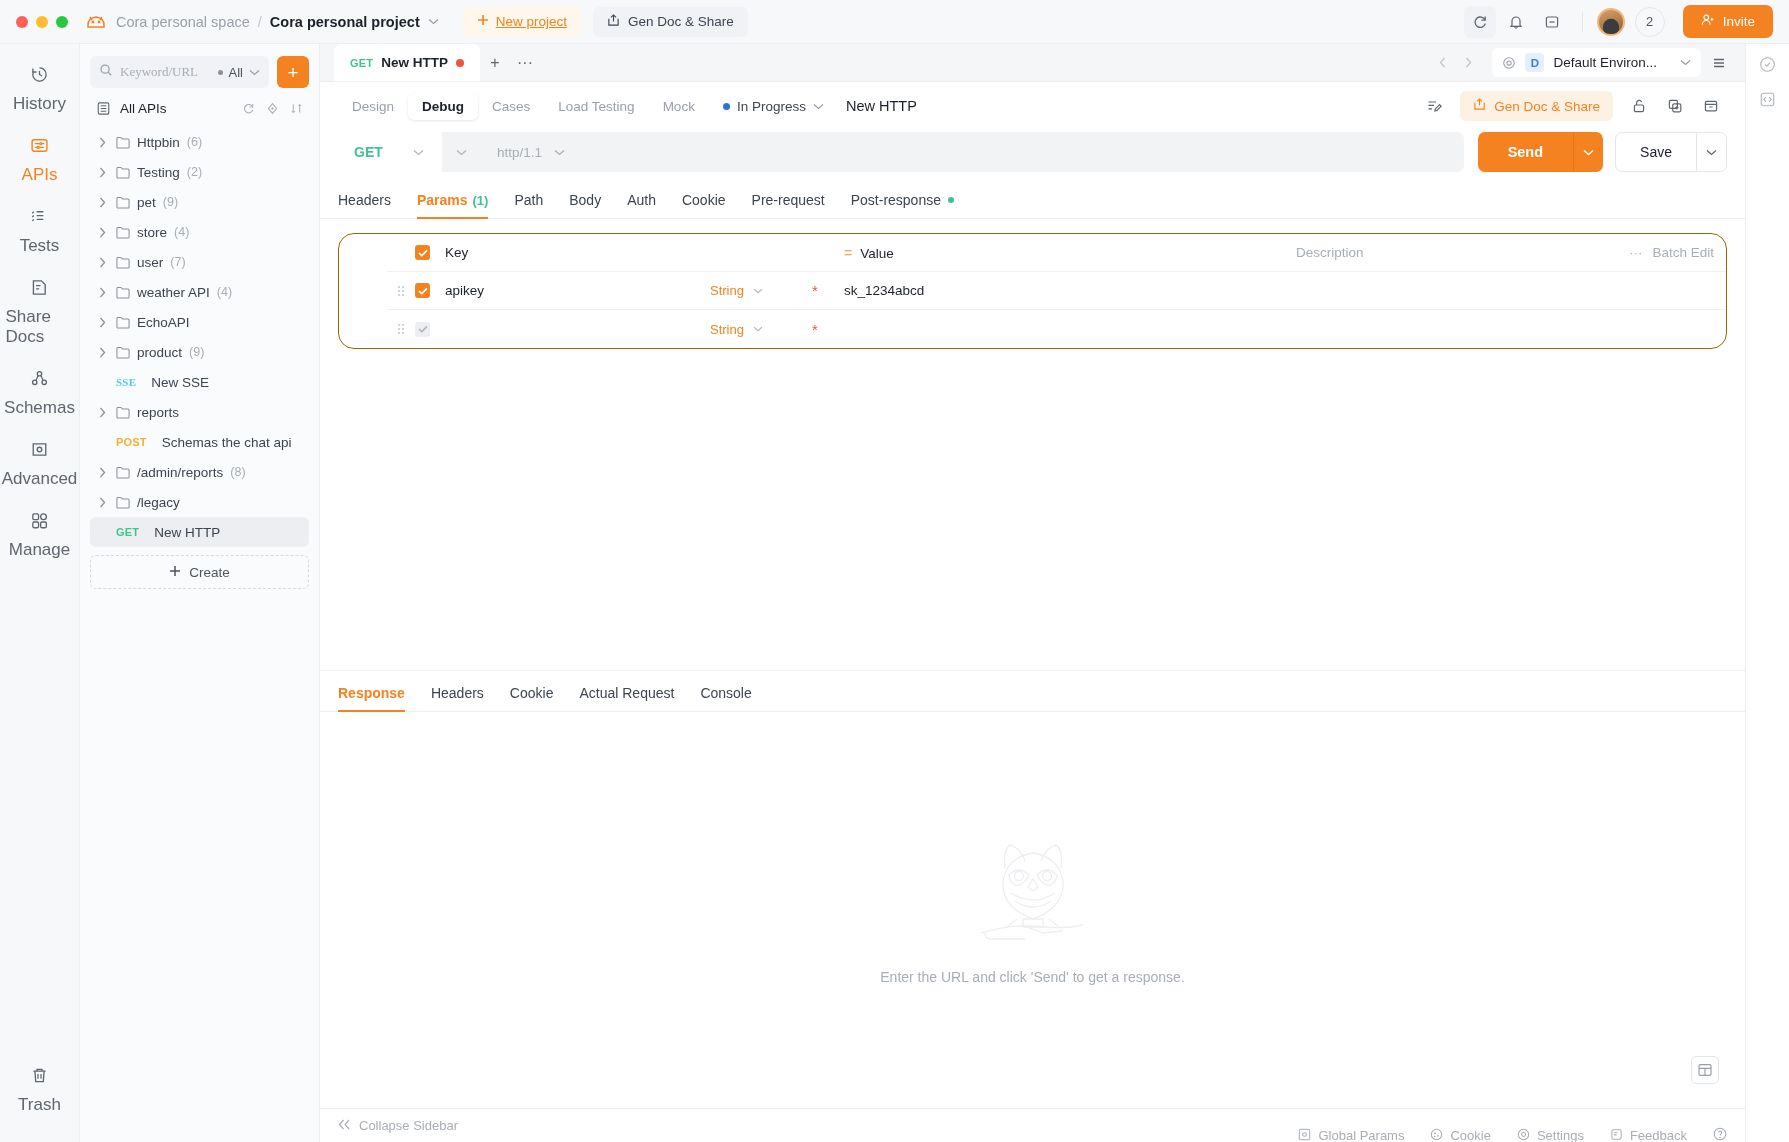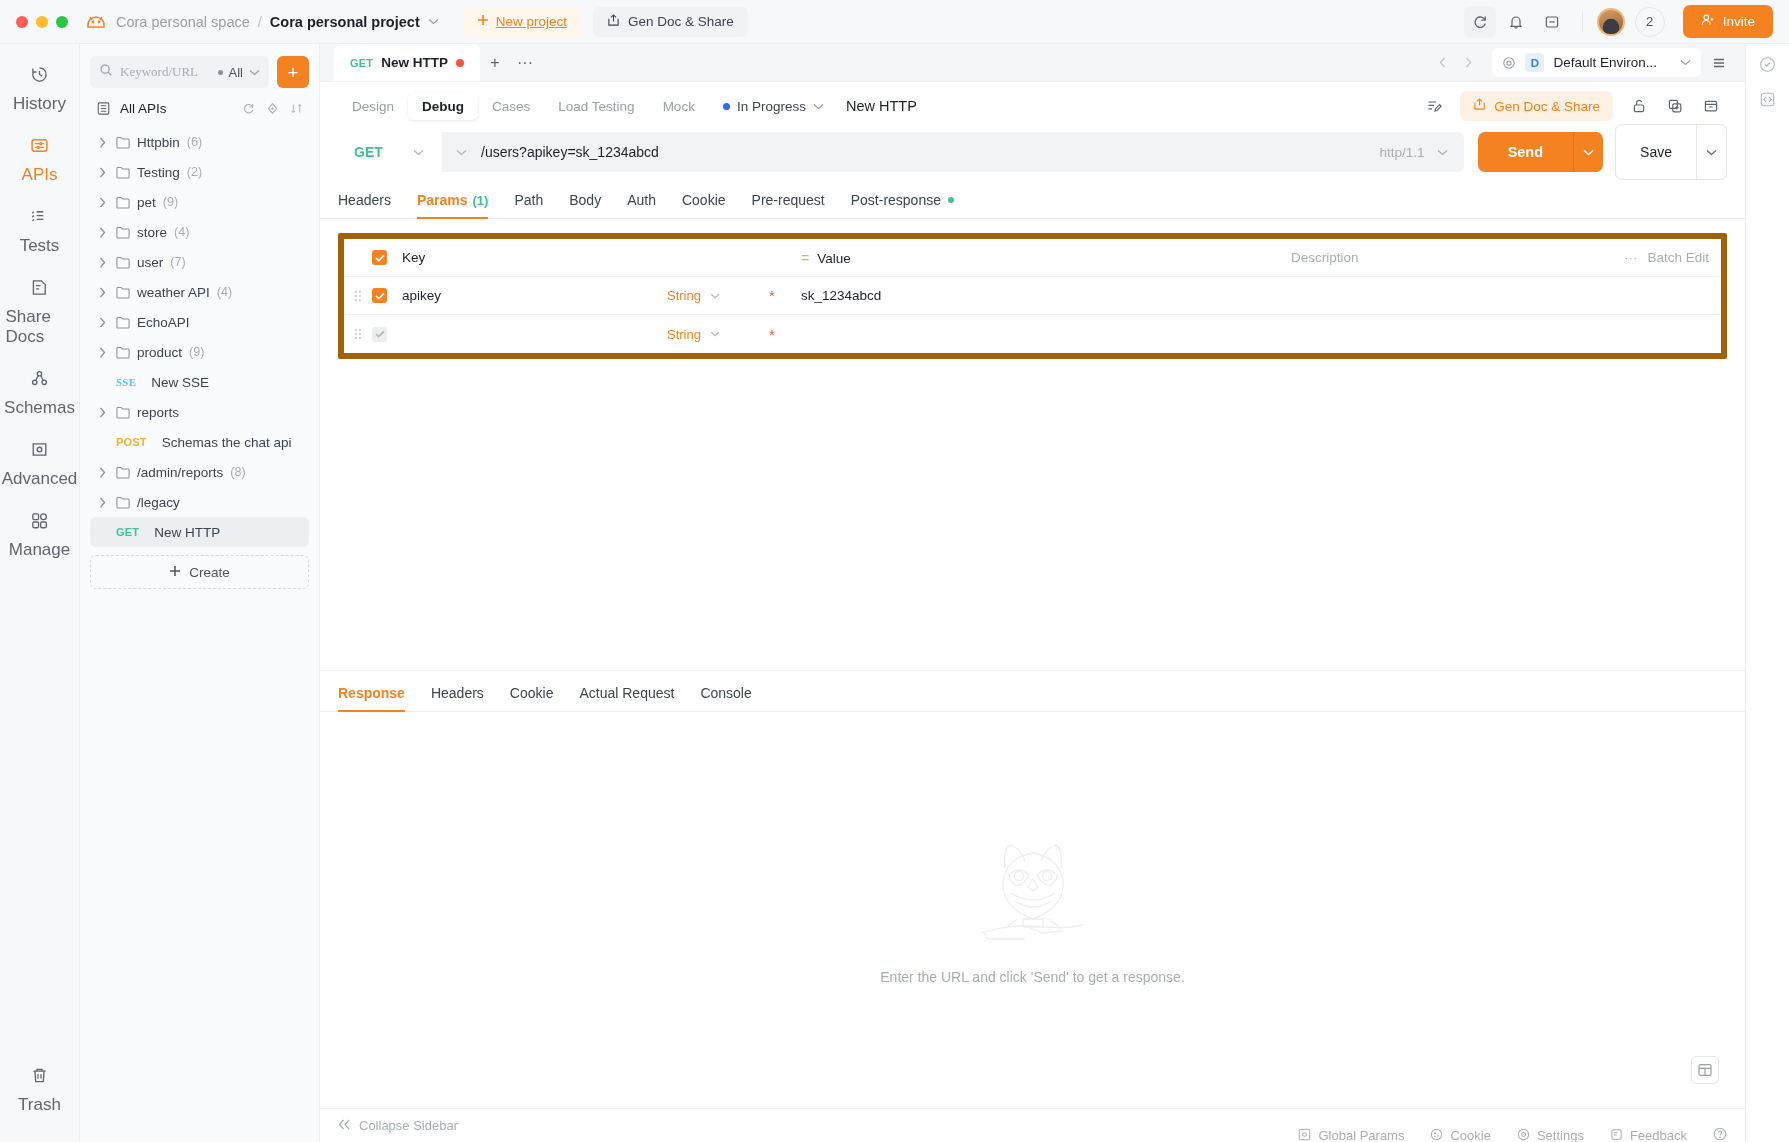--- a/index.html
+++ b/index.html
@@ -224,42 +224,42 @@
   .send-btn {
     background: #f58220; color: #fff; font-size: 14.5px; font-weight: 700;
     padding: 0 30px; border-radius: 7px 0 0 7px;
     display: flex; align-items: center; cursor: pointer;
   }
   .send-caret {
     background: #f58220; color: #fff; width: 30px;
     display: flex; align-items: center; justify-content: center;
     border-radius: 0 7px 7px 0; border-left: 1px solid #e0751c; cursor: pointer;
   }
-  .save-grp { display: flex; margin-left: 12px; height: 56px; border: 1px solid #e3e6ea; border-radius: 7px; overflow: hidden; }
+  .save-grp { display: flex; margin-left: 12px; height: 40px; border: 1px solid #e3e6ea; border-radius: 7px; overflow: hidden; }
   .save-btn { padding: 0 24px; display: flex; align-items: center; font-size: 14px; color: #1d2129; cursor: pointer; }
   .save-caret { width: 30px; display: flex; align-items: center; justify-content: center; border-left: 1px solid #e3e6ea; color: #60666e; cursor: pointer;}
 
   .reqtabs {
     display: flex; align-items: center; gap: 26px;
     padding: 12px 18px 0; border-bottom: 1px solid #eceef1; margin: 6px 0 0;
   }
   .rtab {
     font-size: 14px; color: #3d4451; padding-bottom: 10px;
     position: relative; cursor: pointer; display: flex; align-items: center; gap: 5px;
   }
   .rtab.active { color: #f58220; font-weight: 700; }
   .rtab.active::after {
     content: ""; position: absolute; left: 0; right: 0; bottom: -1px;
     height: 2px; background: #f58220;
   }
   .rtab .cnt { color: #3fc48f; font-size: 13px; }
   .rtab .greendot { width: 6px; height: 6px; border-radius: 50%; background: #3fc48f; margin-left: 2px; }
 
   .param-area { flex: 1; min-height: 0; padding: 14px 18px 0; display: flex; flex-direction: column; }
-  .ptable { border: 6px solid #a16207; border-radius: 2px; overflow: hidden; background: #fff; }
+  .ptable { border: 1px solid #a16207; border-radius: 16px; overflow: hidden; background: #fff; padding-left: 48px; }
   .prow { display: flex; align-items: center; height: 38px; border-bottom: 1px solid #f0f1f3; }
   .prow:last-child { border-bottom: none; }
   .prow.head { color: #a8aeb5; font-size: 13.5px; }
   .c-drag { width: 28px; display: flex; align-items: center; justify-content: center; color: #c2c7cd; cursor: grab; }
   .c-chk { width: 30px; display: flex; align-items: center; }
   .cb {
     width: 15px; height: 15px; border-radius: 3px; background: #f58220;
     display: flex; align-items: center; justify-content: center; cursor: pointer;
   }
   .cb svg { display: block; }
@@ -812,21 +812,20 @@
                 <svg width="11" height="7" viewBox="0 0 11 7">
                   <path d="M1 1.5 L5.5 5.5 L10 1.5" fill="none" stroke="currentColor" stroke-width="1.3"></path>
                 </svg>
               </span>
           </div>
           <span class="url-chev">
               <svg width="11" height="7" viewBox="0 0 11 7">
                 <path d="M1 1.5 L5.5 5.5 L10 1.5" fill="none" stroke="currentColor" stroke-width="1.3"></path>
               </svg>
             </span>
-          <input class="url-input" value="/users?apikey=sk_1234abcd" style="">
           <div class="proto">
             <span>http/1.1</span>
             <span style="display:flex">
                 <svg width="11" height="7" viewBox="0 0 11 7">
                   <path d="M1 1.5 L5.5 5.5 L10 1.5" fill="none" stroke="currentColor" stroke-width="1.3"></path>
                 </svg>
               </span>
           </div>
         </div>
         <div class="send-grp">

